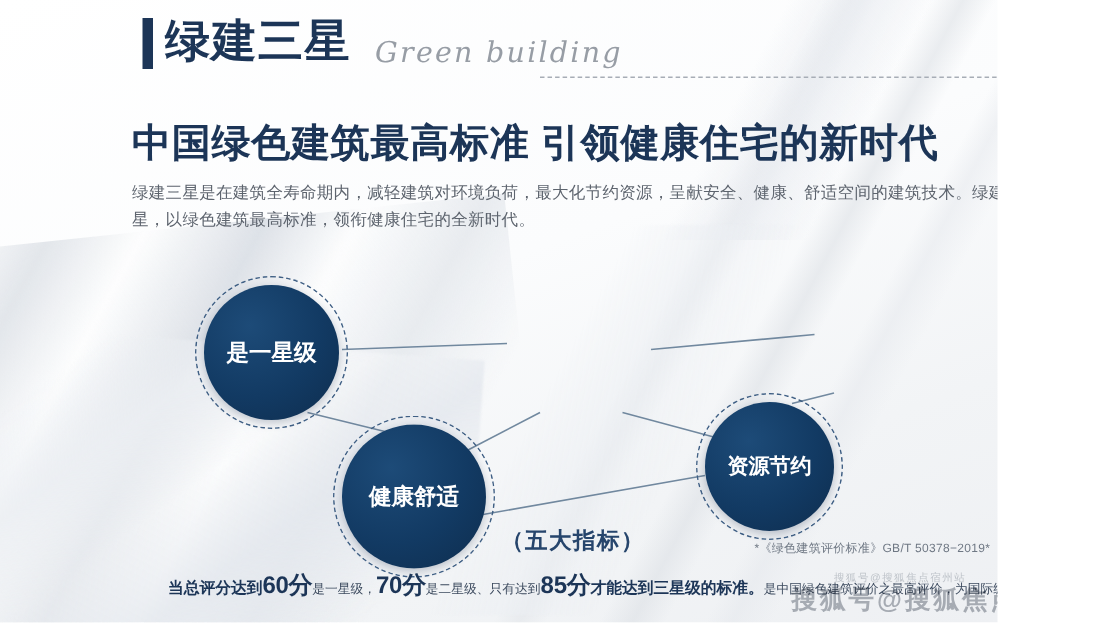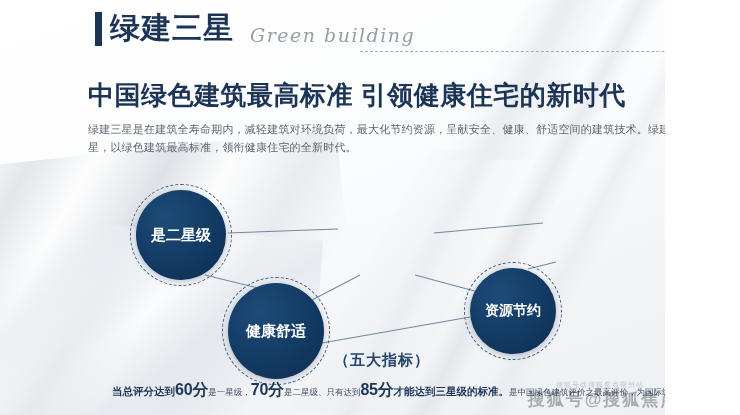--- a/index.html
+++ b/index.html
@@ -121,32 +121,33 @@
         <line x1="415" y1="110" x2="482" y2="128"></line>
 
         <line x1="556" y1="97" x2="528" y2="104"></line>
 
         <line x1="322" y1="178" x2="470" y2="152"></line>
       </g>
     </svg>
 
     <div class="node" id="node-safety">
       <div class="ring"></div>
-      <span>是二星级</span>
+      <span>是一星级</span>
     </div>
     <div class="node" id="node-resource">
       <div class="ring"></div>
       <span>资源节约</span>
     </div>
     <div class="node" id="node-health">
       <div class="ring"></div>
       <span>健康舒适</span>
     </div>
 
     <div id="five-index">（五大指标）</div>
+    <div id="standard-note">*《绿色建筑评价标准》GB/T  50378−2019*</div>
   </div>
 
   <div id="footer"><span class="sm">当总评分达到</span><span class="big">60分</span><span class="tiny">是一星级，</span><span class="big">70分</span><span class="tiny">是二星级、只有达到</span><span class="big">85分</span><span class="sm">才能达到三星级的标准。</span><span class="tiny">是中国绿色建筑评价之最高评价，为国际级</span></div>
 
   <div id="watermark-sub">搜狐号@搜狐焦点宿州站</div>
   <div id="watermark">搜狐号@搜狐焦点宿州站</div>
 
 </div>
 
 </body></html>

